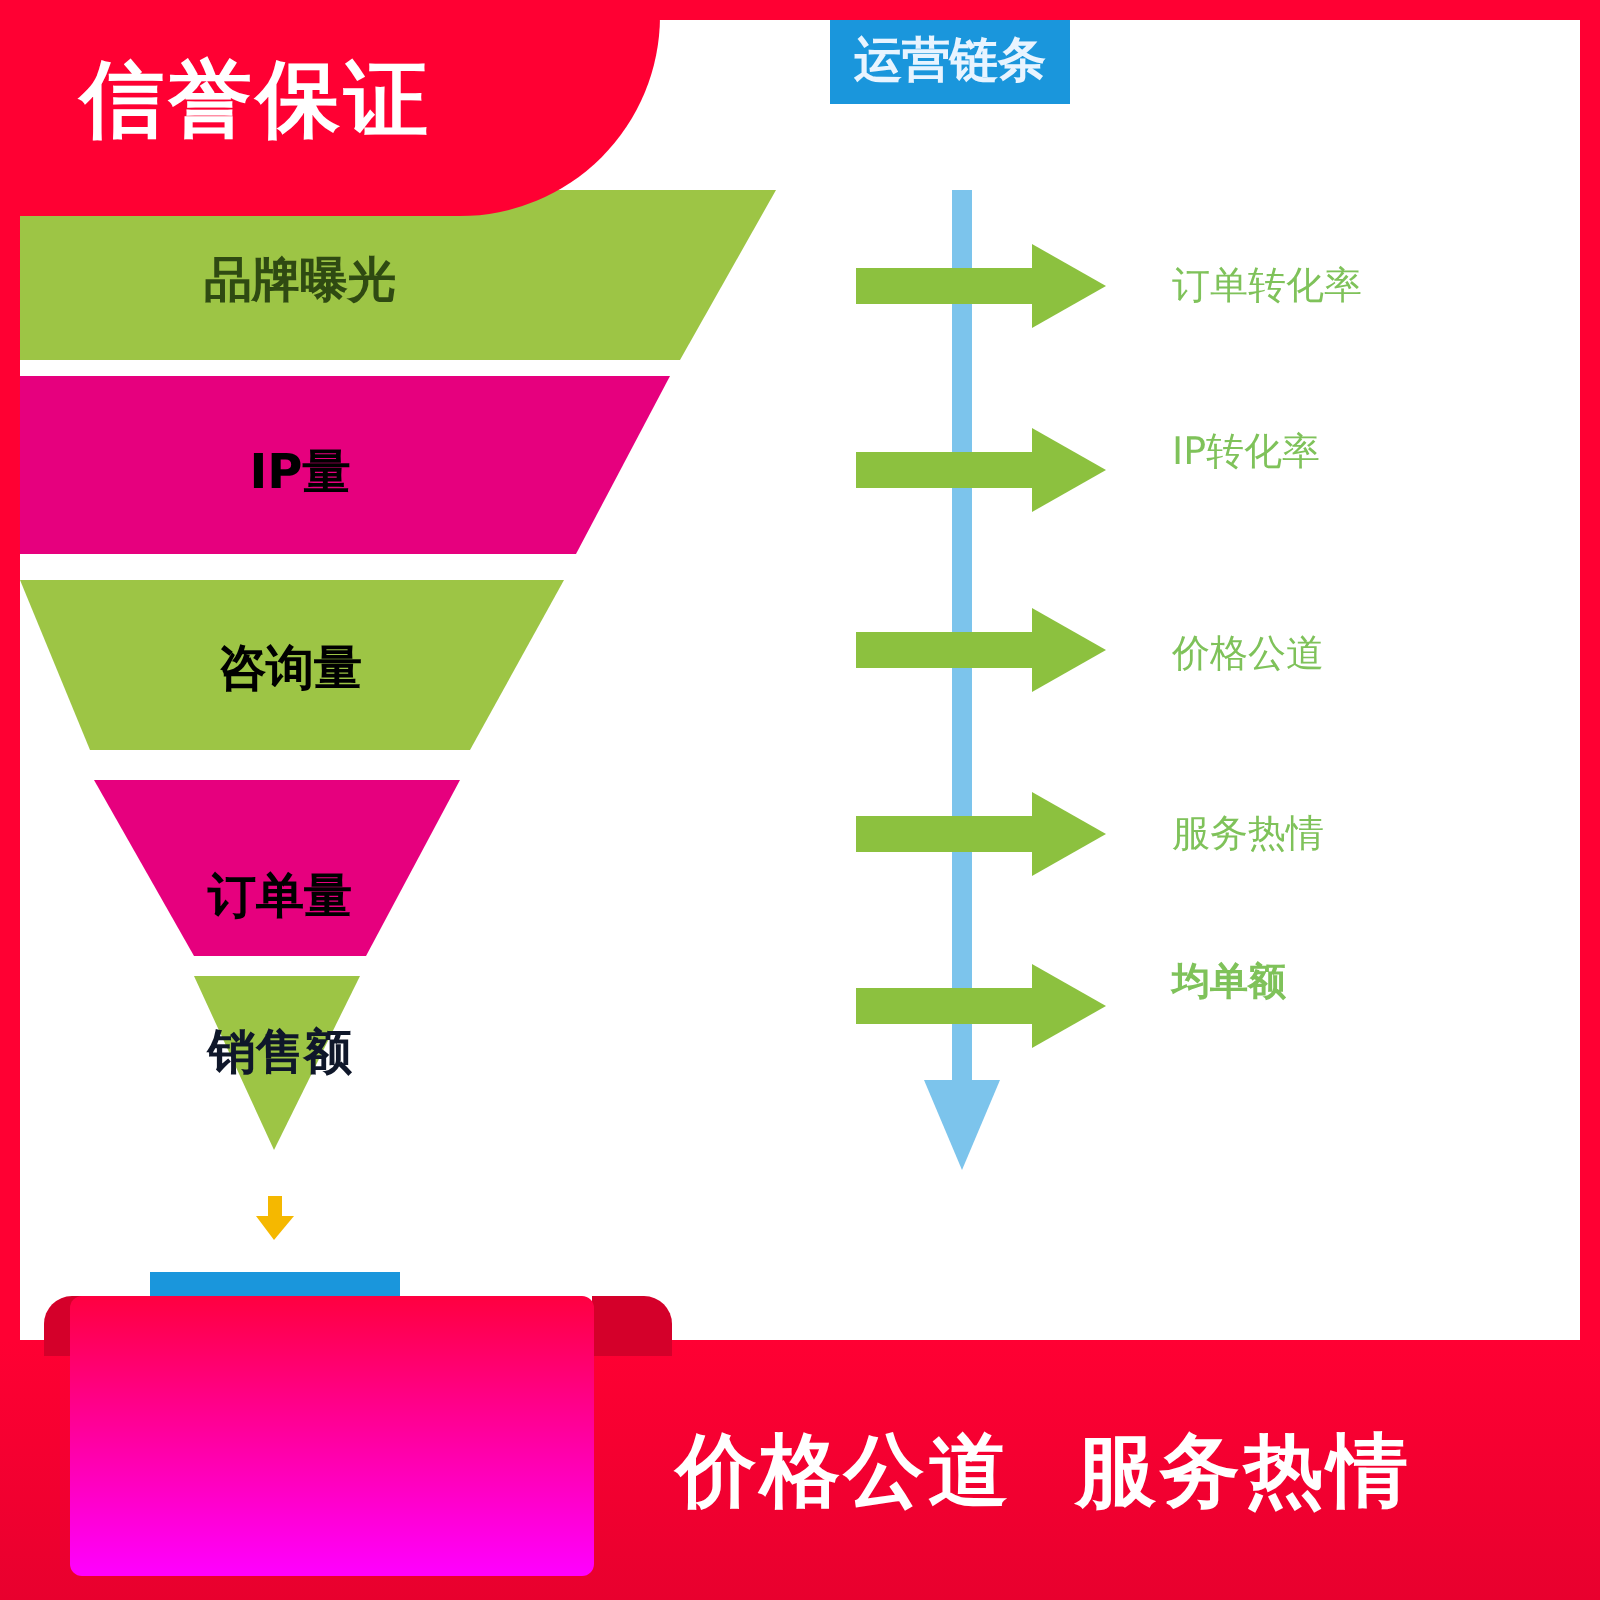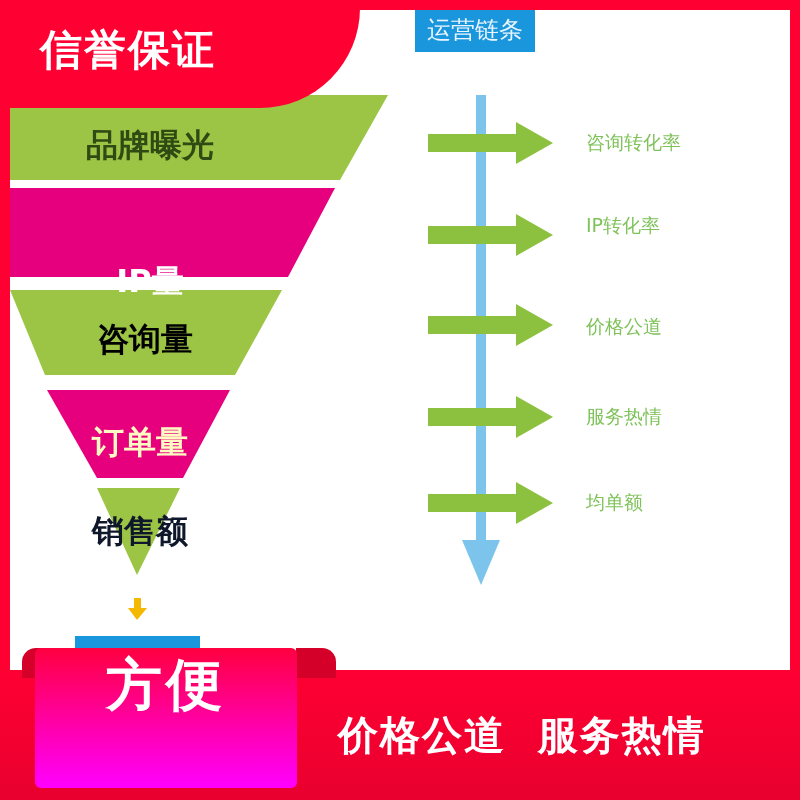--- a/index.html
+++ b/index.html
@@ -1,22 +1,22 @@
 <!DOCTYPE html>
 <html><head>
 <meta charset="utf-8">
 <style>
   html, body { margin:0; padding:0; }
   body { width:800px; height:800px; position:relative; overflow:hidden; background:#ff0033; font-family:"DejaVu Sans","Liberation Sans",sans-serif; }
   .panel { position:absolute; left:10px; top:10px; width:780px; height:660px; background:#ffffff; }
-  .top-banner { position:absolute; left:0; top:0; width:330px; height:108px; background:#ff0033; border-bottom-right-radius:100px; z-index:3;padding-left:30px; }
+  .top-banner { position:absolute; left:0; top:0; width:330px; height:108px; background:#ff0033; border-bottom-right-radius:100px; z-index:3; }
   .top-banner-text { position:absolute; left:40px; top:22px; font-size:42px; font-weight:bold; color:#ffffff; letter-spacing:2px; }
   .funnel { position:absolute; left:0; top:0; width:800px; height:800px; z-index:2; }
-  .funnel-label { position:absolute; font-size:32px; font-weight:bold; text-align:center; z-index:4; }
-  .chain-title { position:absolute; left:415px; top:10px; width:120px; height:42px; background:#1a96dc; color:#e8f4ff; font-size:24px; font-weight:normal; line-height:40px; text-align:center; z-index:4; }
+  .funnel-label { position:absolute; font-size:24px; font-weight:bold; text-align:center; z-index:4; }
+  .chain-title { position:absolute; left:415px; top:10px; width:120px; height:42px; background:#1a96dc; color:#e8f4ff; font-size:24px; font-weight:bold; line-height:40px; text-align:center; z-index:4; }
   .rate-label { position:absolute; left:586px; font-size:19px; color:#7fc25a; z-index:4; }
   .bottom-strip { position:absolute; left:0; top:670px; width:800px; height:130px; background:linear-gradient(#ff0033,#e8002e); }
   .ribbon-curl-l { position:absolute; left:22px; top:648px; width:40px; height:30px; background:#d4002a; border-top-left-radius:14px; z-index:5; }
   .ribbon-curl-r { position:absolute; left:296px; top:648px; width:40px; height:30px; background:#d4002a; border-top-right-radius:14px; z-index:5; }
   .ribbon { position:absolute; left:35px; top:648px; width:262px; height:140px; background:linear-gradient(#ff0040,#ff00ff); border-radius:6px; z-index:6; }
   .ribbon-text { position:absolute; left:0; top:6px; width:100%; text-align:center; color:#ffffff; font-size:56px; font-weight:bold; line-height:62px; letter-spacing:4px; }
   .slogan { position:absolute; left:338px; top:708px; color:#ffffff; font-size:40px; font-weight:bold; letter-spacing:2px; white-space:pre; z-index:6;text-align:center; }
   .blue-box { position:absolute; left:75px; top:636px; width:125px; height:20px; background:#1a96dc; z-index:4; }
 </style>
 </head>
@@ -61,35 +61,34 @@
     <rect x="428" y="408" width="90" height="18" fill="#8cc13f"></rect>
     <polygon points="516,396 553,417 516,438" fill="#8cc13f"></polygon>
   </g>
   <g>
     <rect x="428" y="494" width="90" height="18" fill="#8cc13f"></rect>
     <polygon points="516,482 553,503 516,524" fill="#8cc13f"></polygon>
   </g>
 </svg>
 
 <span class="funnel-label" style="left:60px; top:124px; width:180px; color:#2f4a12;">品牌曝光</span>
-<span class="funnel-label" style="left:60px; top:220px; width:180px; color:#ffffff;margin-top:40px;">IP量</span>
+<span class="funnel-label" style="left:60px; top:220px; width:180px; color:#000000;">IP量</span>
 <span class="funnel-label" style="left:55px; top:318px; width:180px; color:#000000;">咨询量</span>
-<span class="funnel-label" style="left:50px; top:421px; width:180px; color:#fef9c3;">订单量</span>
+<span class="funnel-label" style="left:50px; top:432px; width:180px; color:#000000;">订单量</span>
 <span class="funnel-label" style="left:50px; top:510px; width:180px; color:#0f172a;">销售额</span>
 
 <div class="chain-title">运营链条</div>
-<span class="rate-label" style="top:130px;">咨询转化率</span>
+<span class="rate-label" style="top:130px;">订单转化率</span>
 <span class="rate-label" style="top:213px;">IP转化率</span>
 <span class="rate-label" style="top:314px;">价格公道</span>
 <span class="rate-label" style="top:404px;">服务热情</span>
-<span class="rate-label" style="top:490px;">均单额</span>
+<span class="rate-label" style="top:478px;font-weight:bold;">均单额</span>
 
 <div class="blue-box"></div>
 
 <div class="bottom-strip"></div>
 <div class="ribbon-curl-l"></div>
 <div class="ribbon-curl-r"></div>
 <div class="ribbon">
   <div class="ribbon-text">
-    <div>方便</div>
   </div>
 </div>
 <div class="slogan">价格公道  服务热情</div>
 
 </body></html>

